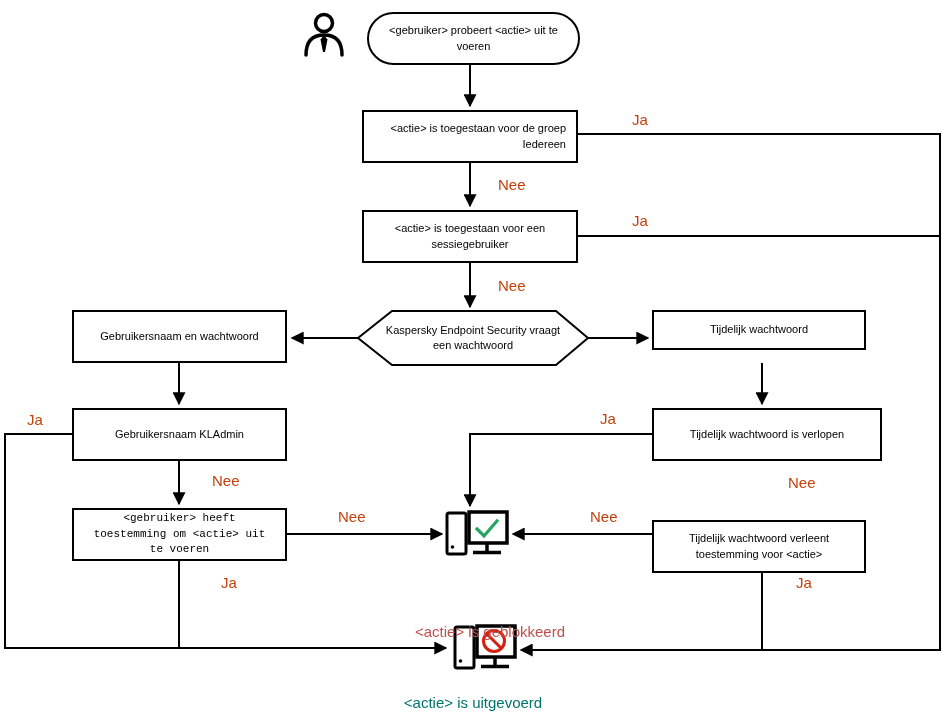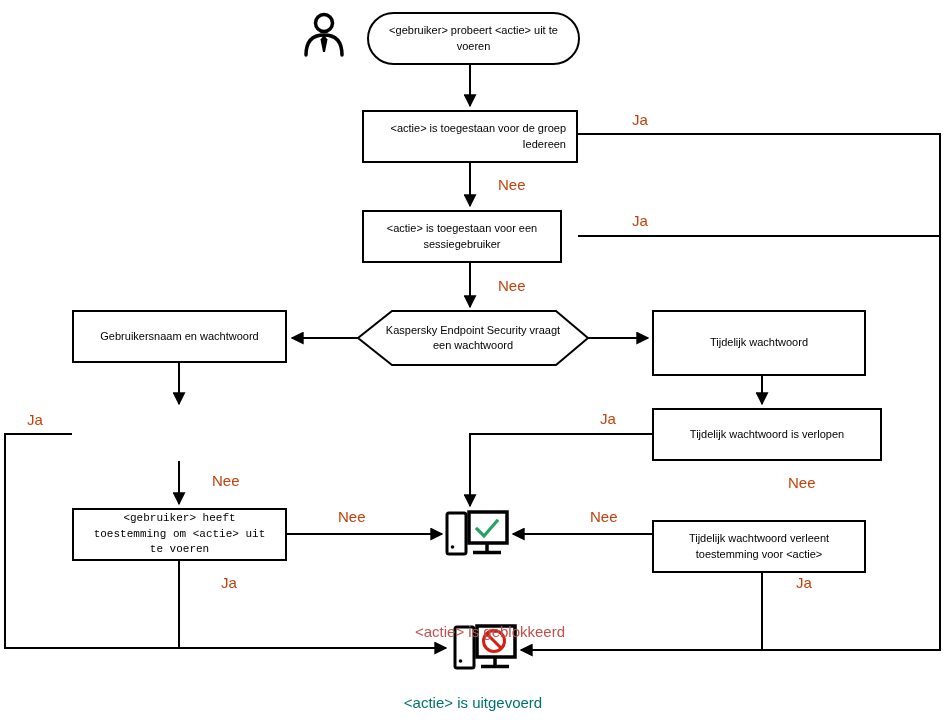--- a/index.html
+++ b/index.html
@@ -106,28 +106,29 @@
         <circle cx="494" cy="641" r="10.5" fill="none" stroke-width="3"></circle>
         <line x1="487" y1="634" x2="501" y2="648" stroke-width="3"></line>
       </g>
     </g>
   </svg>
 
   <div class="node ellipse" style="left:367px; top:12px; width:213px; height:53px;">&lt;gebruiker&gt; probeert &lt;actie&gt; uit te voeren</div>
 
   <div class="node" style="left:362px; top:110px; width:216px; height:53px;text-align:right;">&lt;actie&gt; is toegestaan voor de groep Iedereen</div>
 
-  <div class="node" style="left:362px; top:210px; width:200px; height:53px;">&lt;actie&gt; is toegestaan voor een sessiegebruiker</div>
+  <div class="node" style="left:362px; top:210px; width:216px; height:53px;">&lt;actie&gt; is toegestaan voor een sessiegebruiker</div>
 
   <div class="node noborder" style="left:372px; top:312px; width:202px; height:52px;">Kaspersky Endpoint Security vraagt een wachtwoord</div>
 
   <div class="node" style="left:72px; top:310px; width:215px; height:53px;">Gebruikersnaam en wachtwoord</div>
 
-  <div class="node" style="left:652px; top:310px; width:214px; height:66px;">Tijdelijk wachtwoord</div>
+  <div class="node" style="left:652px; top:310px; width:214px; height:40px;">Tijdelijk wachtwoord</div>
 
+  <div class="node" style="left:72px; top:408px; width:215px; height:53px;">Gebruikersnaam KLAdmin</div>
 
   <div class="node" style="left:652px; top:408px; width:230px; height:53px;">Tijdelijk wachtwoord is verlopen</div>
 
   <div class="node" style="left:72px; top:508px; width:215px; height:53px;font-family:Liberation Mono, monospace;">&lt;gebruiker&gt; heeft toestemming om &lt;actie&gt; uit te voeren</div>
 
   <div class="node" style="left:652px; top:520px; width:214px; height:53px;">Tijdelijk wachtwoord verleent toestemming voor &lt;actie&gt;</div>
 
   <span class="edge-label" style="left:632px; top:111px;">Ja</span>
   <span class="edge-label" style="left:632px; top:212px;">Ja</span>
   <span class="edge-label" style="left:498px; top:176px;">Nee</span>

